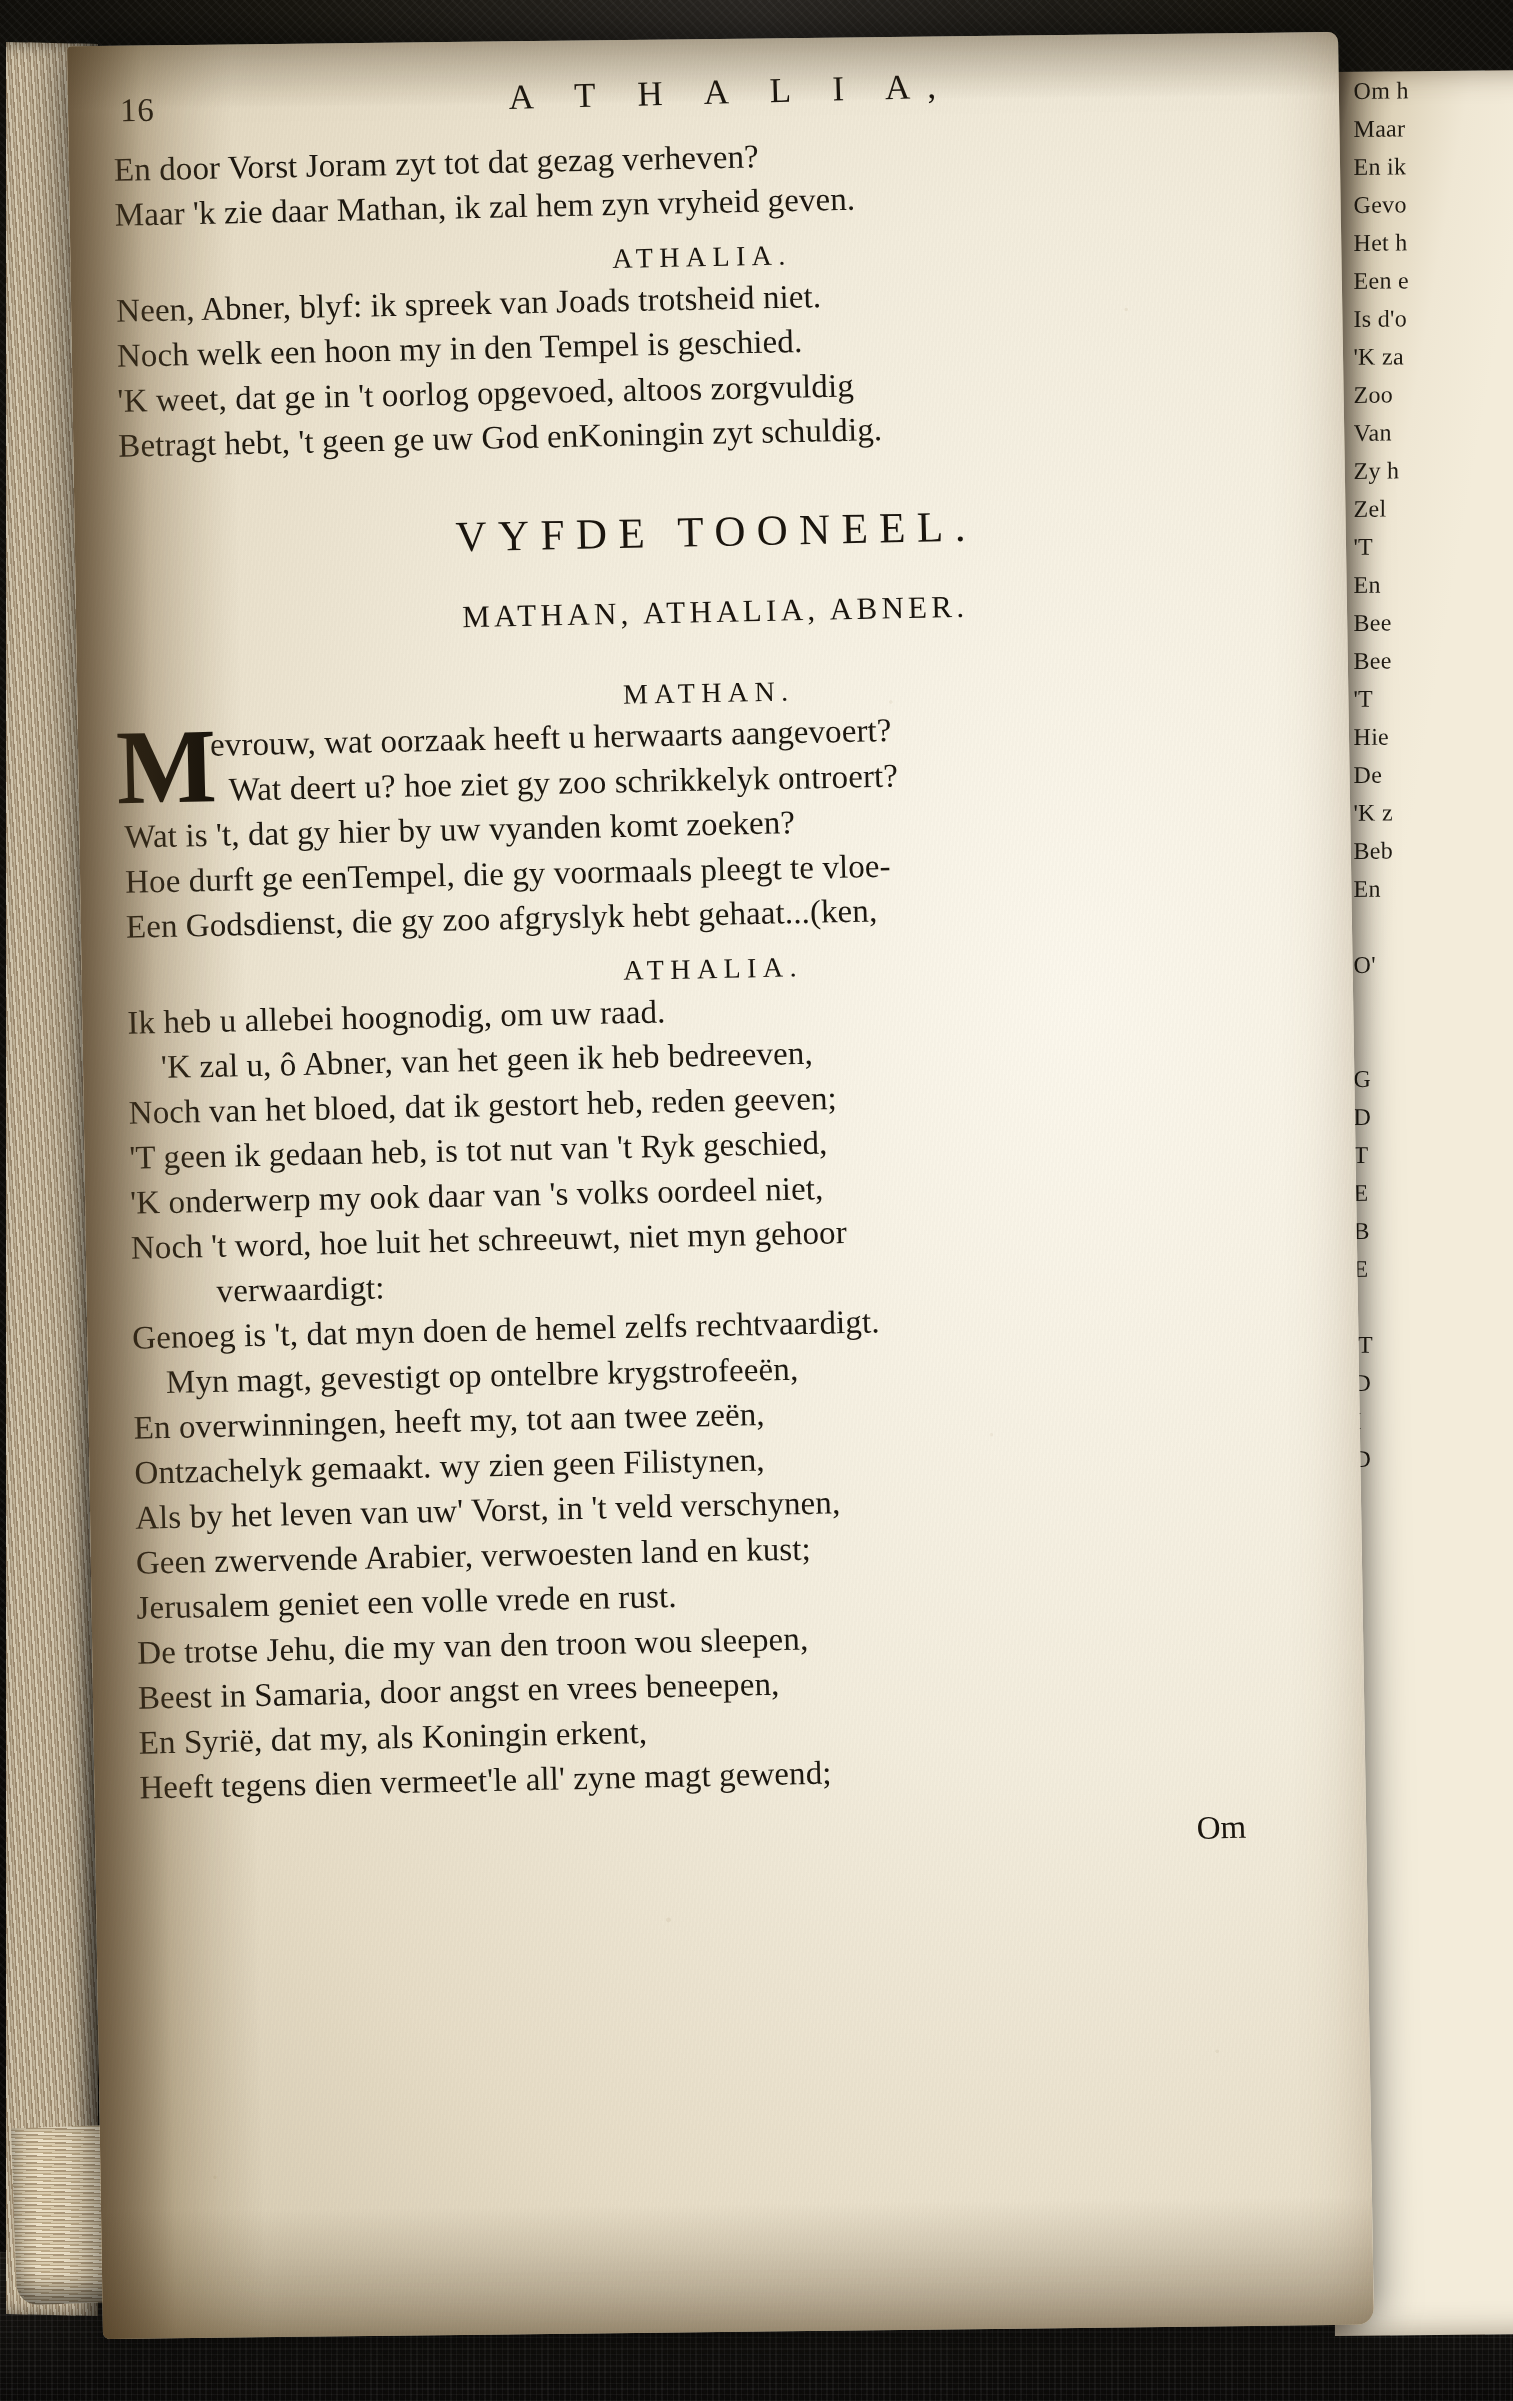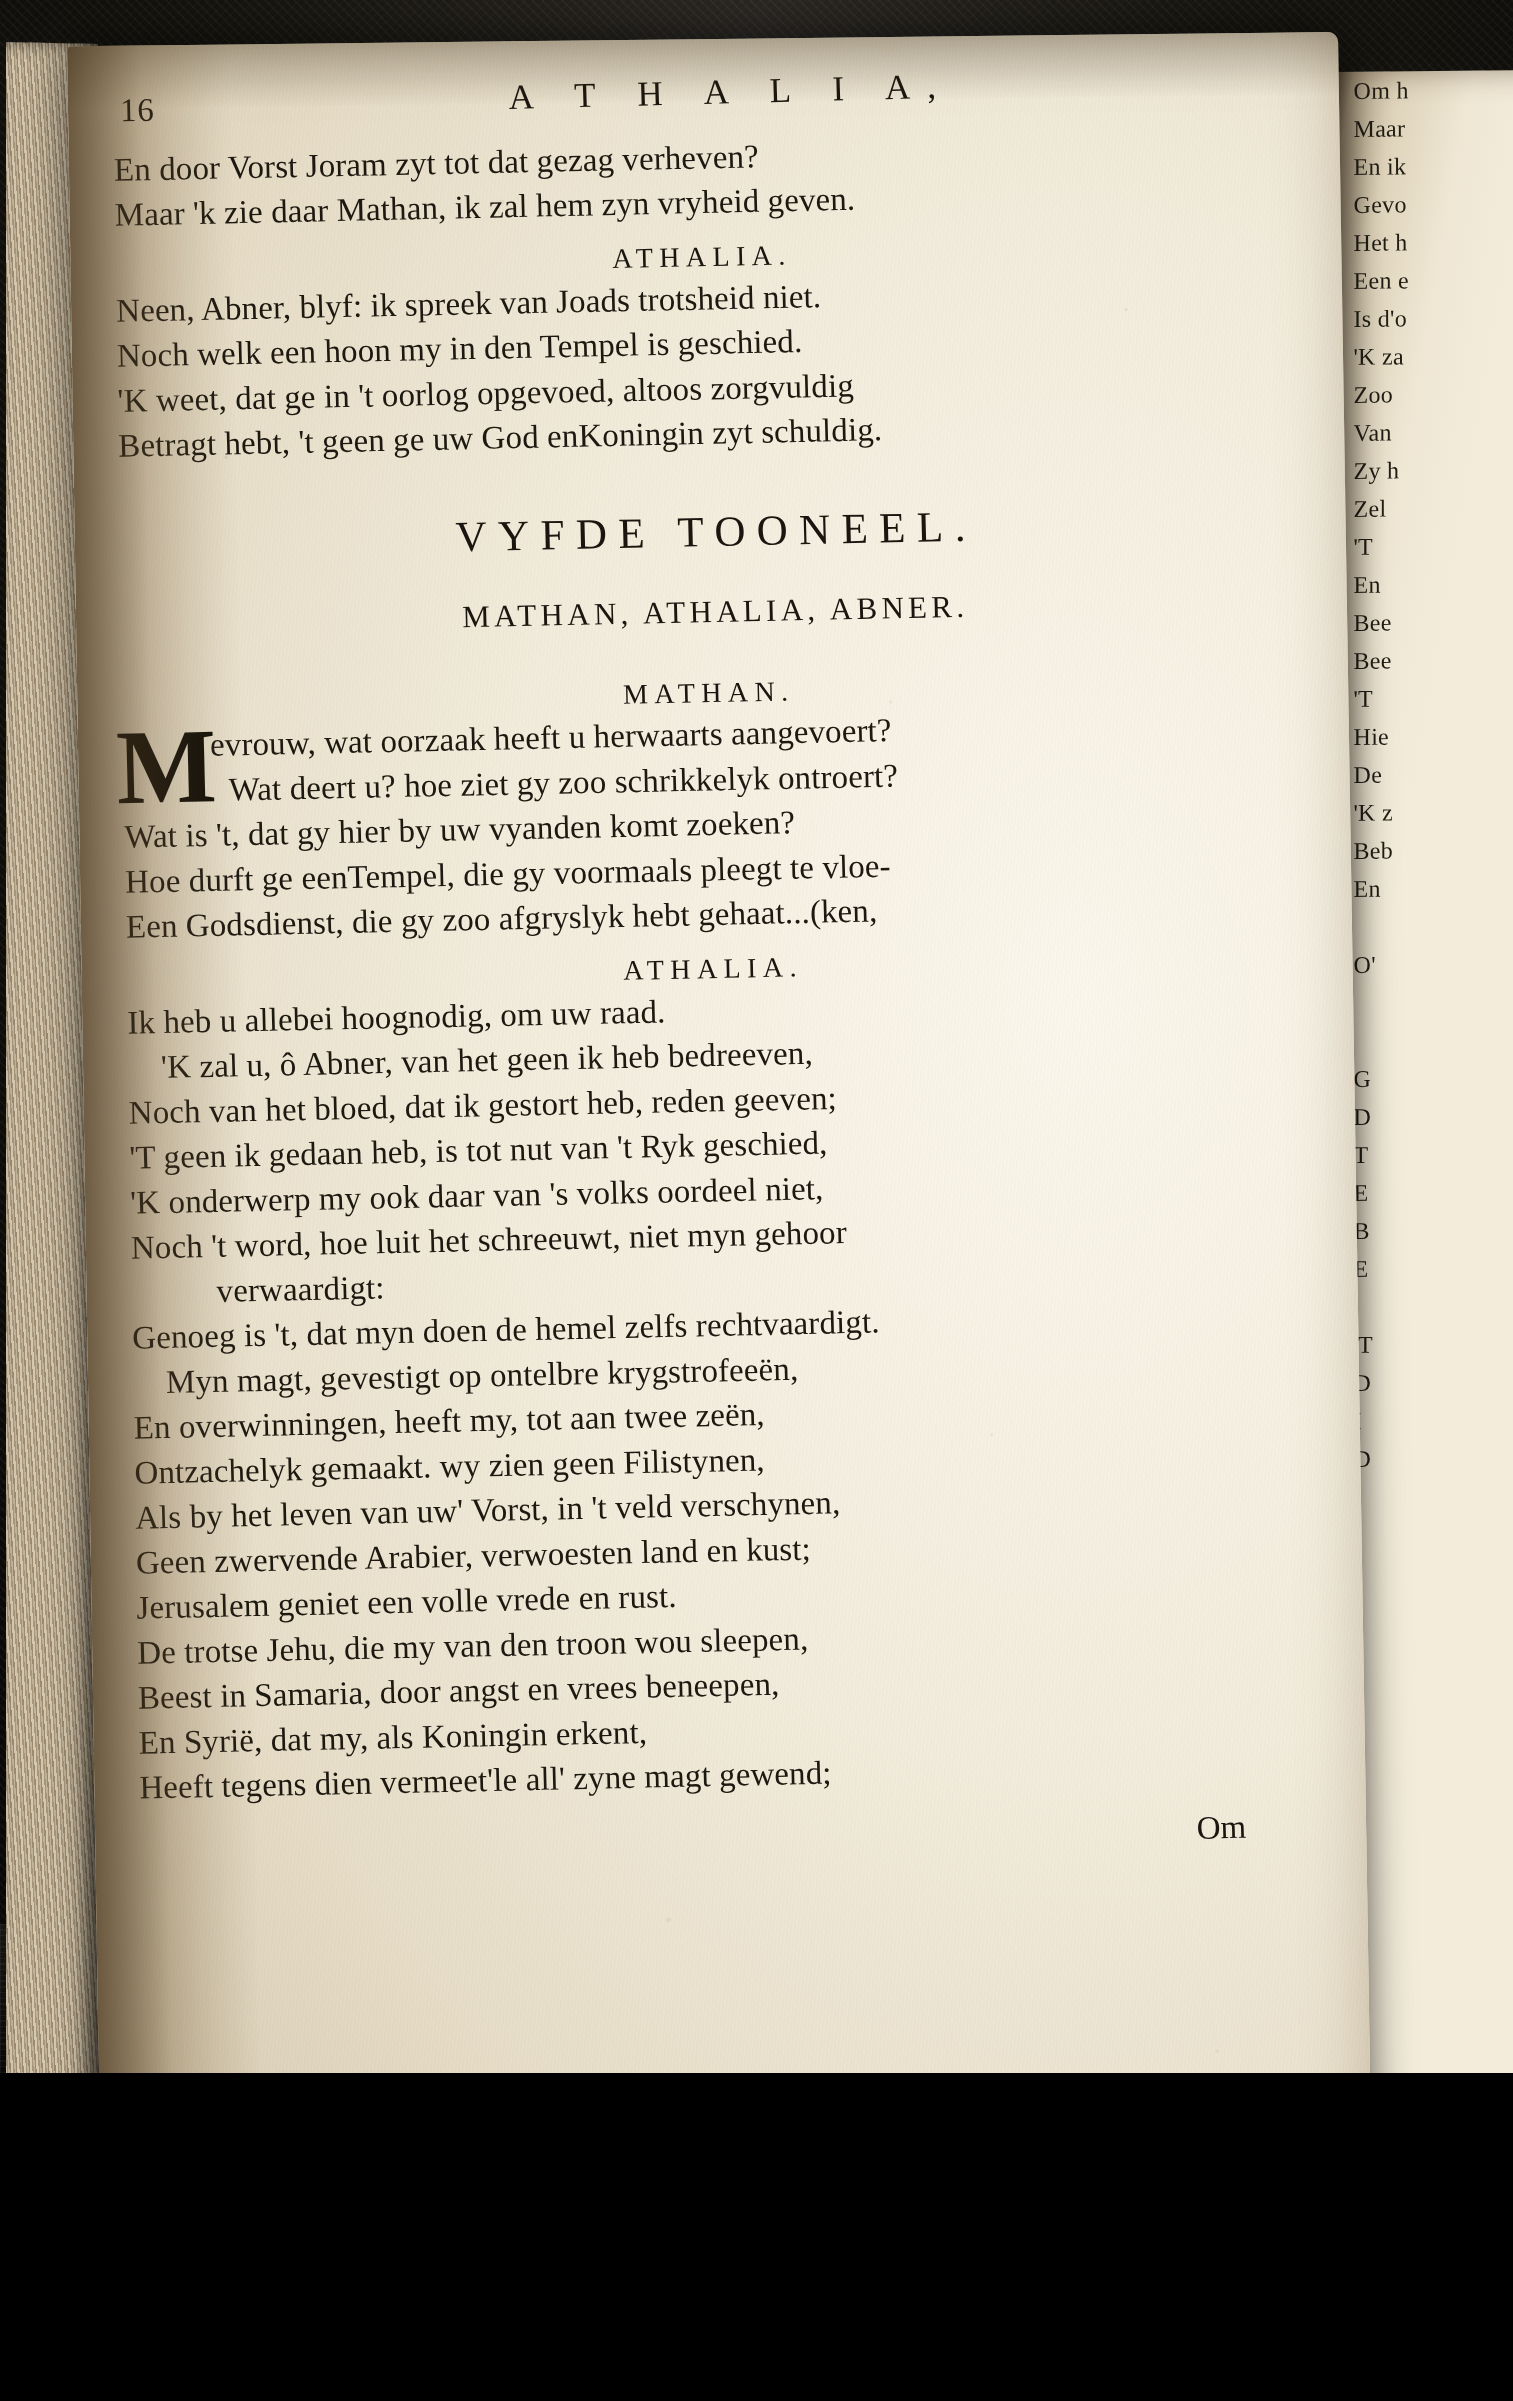--- a/index.html
+++ b/index.html
@@ -3,21 +3,21 @@
 <meta charset="utf-8">
 <style>
   html, body {
     margin: 0;
     padding: 0;
     background: #000;
   }
   #scene {
     position: relative;
     width: 1513px;
-    height: 2073px;
+    height: 2401px;
     overflow: hidden;
     background: #ef4444;
     font-family: "Liberation Serif", "DejaVu Serif", serif;
   }
 
   
   .backdrop {
     position: absolute;
     inset: 0;
     background:

